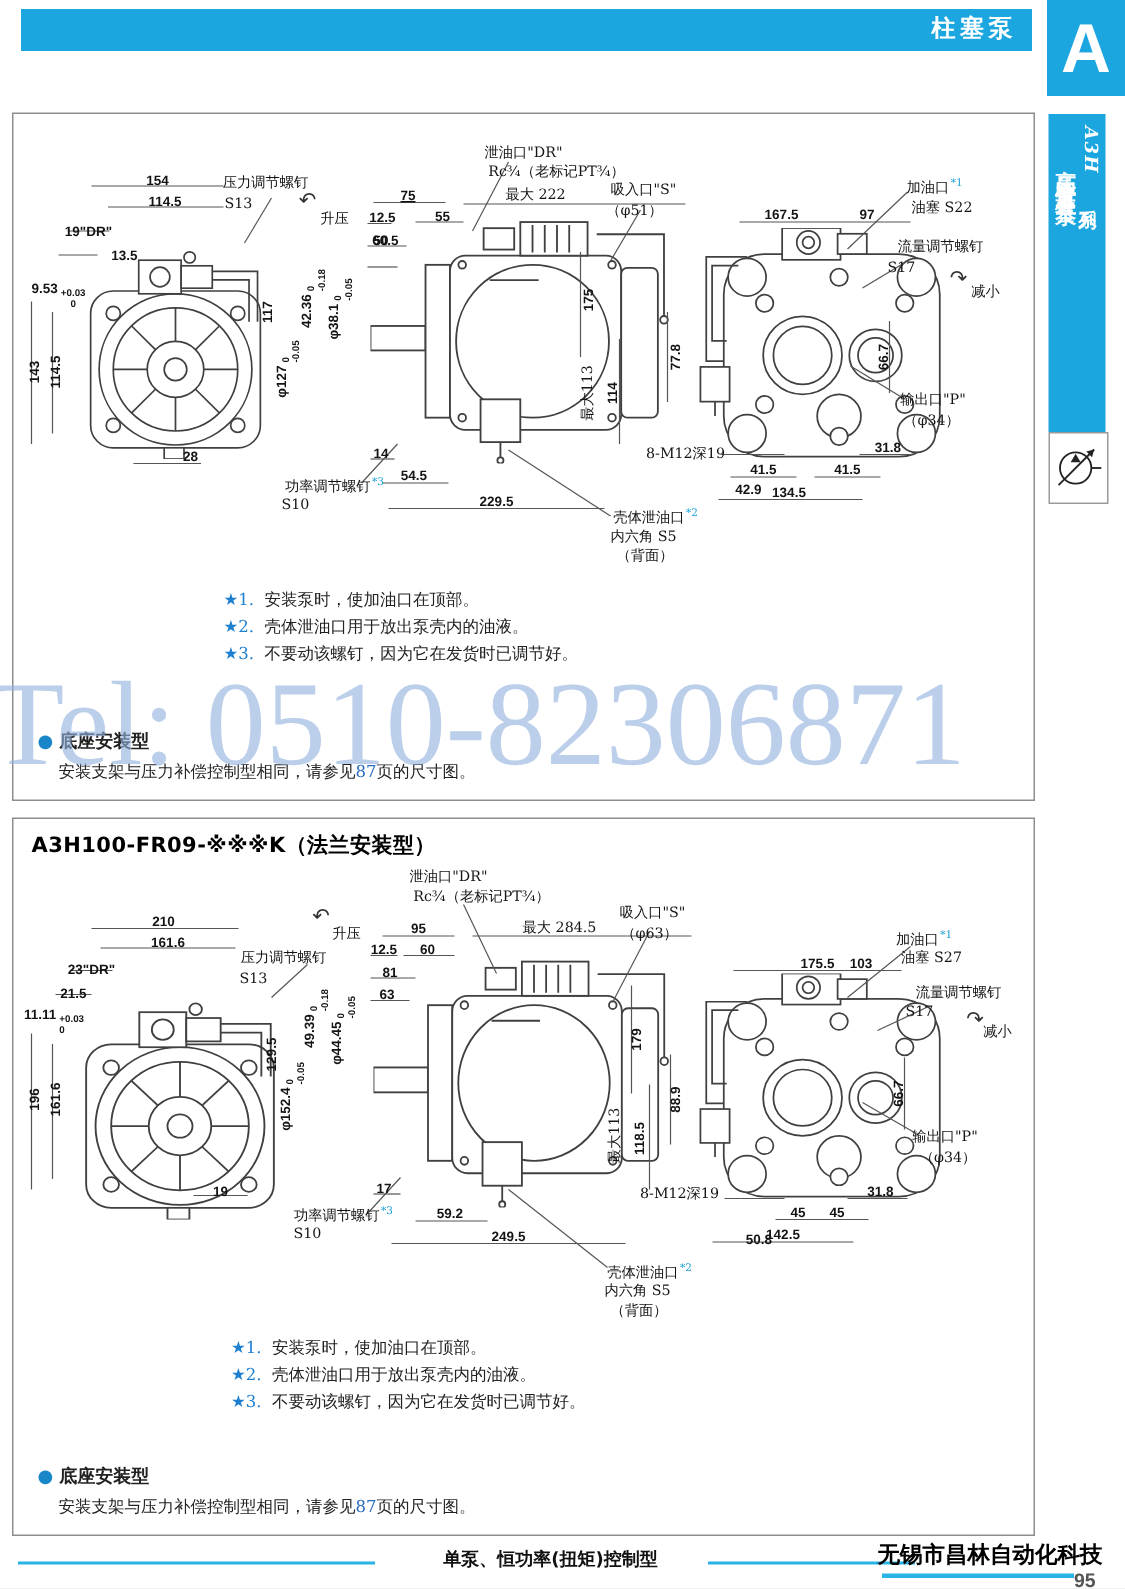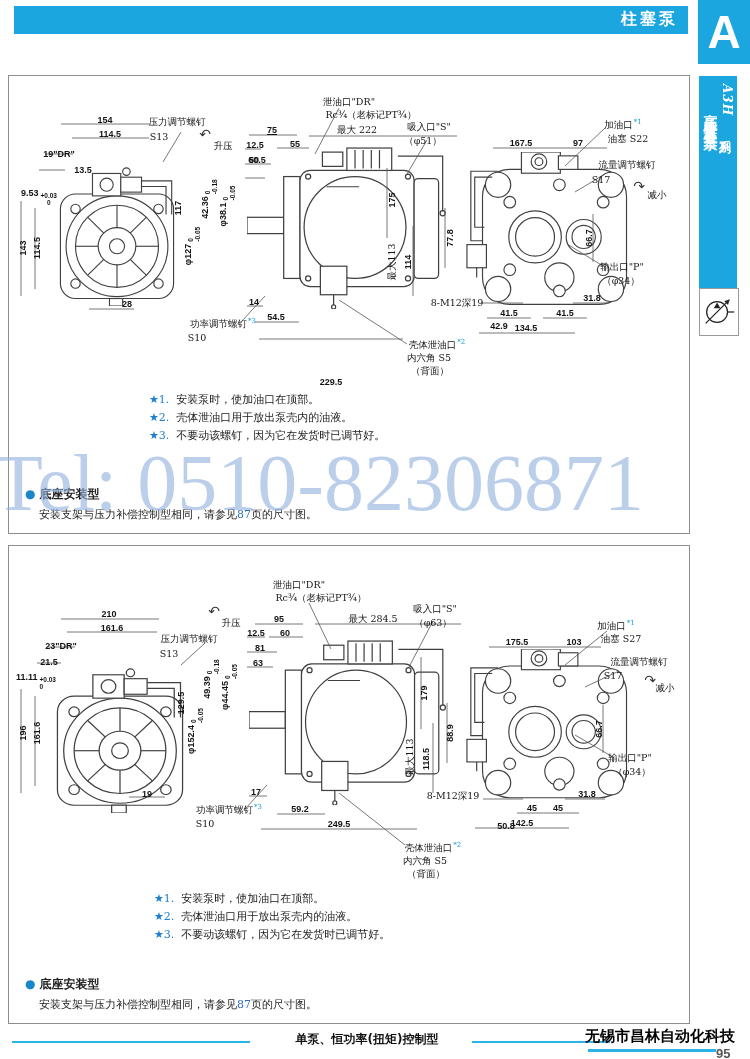--- a/index.html
+++ b/index.html
@@ -271,21 +271,21 @@
         <div class="lbl d" style="left: 286px; top: 48px; transform: translate(-50%, -50%);">55</div>
         <div class="lbl z" style="left: 348px; top: 34px; transform: translate(-50%, -50%);">最大 222</div>
         <div class="lbl z" style="left: 420px; top: 31px; transform: translate(-50%, -50%);">吸入口"S"</div>
         <div class="lbl z" style="left: 414px; top: 45px; transform: translate(-50%, -50%);">（φ51）</div>
         <div class="lbl d" style="left: 383px; top: 104px; transform: translate(-50%, -50%) rotate(-90deg);">175</div>
         <div class="lbl z" style="left: 383px; top: 166px; transform: translate(-50%, -50%) rotate(-90deg);">最大113</div>
         <div class="lbl d" style="left: 399px; top: 166px; transform: translate(-50%, -50%) rotate(-90deg);">114</div>
         <div class="lbl d" style="left: 441px; top: 142px; transform: translate(-50%, -50%) rotate(-90deg);">77.8</div>
         <div class="lbl d" style="left: 245px; top: 206px; transform: translate(-50%, -50%);">14</div>
         <div class="lbl d" style="left: 267px; top: 221px; transform: translate(-50%, -50%);">54.5</div>
-        <div class="lbl d" style="left: 322px; top: 238px; transform: translate(-50%, -50%); margin-top: 48px;">229.5</div>
+        <div class="lbl d" style="left: 322px; top: 238px; transform: translate(-50%, -50%);">229.5</div>
         <div class="lbl z" style="left: 214px; top: 228px; transform: translate(-50%, -50%);">功率调节螺钉<span class="sup">*3</span></div>
         <div class="lbl z" style="left: 188px; top: 241px; transform: translate(-50%, -50%);">S10</div>
         <div class="lbl z" style="left: 448px; top: 207px; transform: translate(-50%, -50%);">8-M12深19</div>
         <div class="lbl z" style="left: 428px; top: 249px; transform: translate(-50%, -50%);">壳体泄油口<span class="sup">*2</span></div>
         <div class="lbl z" style="left: 420px; top: 262px; transform: translate(-50%, -50%);">内六角 S5</div>
         <div class="lbl z" style="left: 421px; top: 275px; transform: translate(-50%, -50%);">（背面）</div>
         <div class="lbl d" style="left: 512px; top: 47px; transform: translate(-50%, -50%);">167.5</div>
         <div class="lbl d" style="left: 569px; top: 47px; transform: translate(-50%, -50%);">97</div>
         <div class="lbl z" style="left: 614px; top: 29px; transform: translate(-50%, -50%);">加油口<span class="sup">*1</span></div>
         <div class="lbl z" style="left: 619px; top: 43px; transform: translate(-50%, -50%);">油塞 S22</div>
@@ -307,20 +307,21 @@
         <div class="note-row"><span class="star">★2.</span><span>壳体泄油口用于放出泵壳内的油液。</span></div>
         <div class="note-row"><span class="star">★3.</span><span>不要动该螺钉，因为它在发货时已调节好。</span></div>
       </div>
     <div class="bm">
       <div class="hd"><span class="bullet">●</span><span>底座安装型</span></div>
       <div class="bd"><span>安装支架与压力补偿控制型相同，请参见</span><span class="lnk">87</span><span>页的尺寸图。</span></div>
     </div>
   </div>
 
   <div class="sec" id="sec2">
+    <div class="title">A3H100-FR09-※※※K（法兰安装型）</div>
     <div class="drawlayer">
       <svg class="view" style="left:38px;top:86px" width="146" height="146" viewBox="0 0 140 150" preserveAspectRatio="none">
           <use href="#gFront"></use>
         </svg>
       <svg class="view" style="left:240px;top:58px" width="212" height="166" viewBox="0 0 210 160" preserveAspectRatio="none">
           <use href="#gSide"></use>
         </svg>
       <svg class="view" style="left:456px;top:68px" width="180" height="160" viewBox="0 0 185 170" preserveAspectRatio="none">
           <use href="#gRear"></use>
         </svg>
@@ -403,21 +404,21 @@
         <div class="lbl d" style="left: 417px; top: 178px; transform: translate(-50%, -50%) rotate(-90deg);">118.5</div>
         <div class="lbl d" style="left: 247px; top: 211px; transform: translate(-50%, -50%);">17</div>
         <div class="lbl d" style="left: 291px; top: 228px; transform: translate(-50%, -50%);">59.2</div>
         <div class="lbl d" style="left: 330px; top: 243px; transform: translate(-50%, -50%);">249.5</div>
         <div class="lbl z" style="left: 220px; top: 229px; transform: translate(-50%, -50%);">功率调节螺钉<span class="sup">*3</span></div>
         <div class="lbl z" style="left: 196px; top: 242px; transform: translate(-50%, -50%);">S10</div>
         <div class="lbl z" style="left: 444px; top: 215px; transform: translate(-50%, -50%);">8-M12深19</div>
         <div class="lbl z" style="left: 424px; top: 267px; transform: translate(-50%, -50%);">壳体泄油口<span class="sup">*2</span></div>
         <div class="lbl z" style="left: 416px; top: 280px; transform: translate(-50%, -50%);">内六角 S5</div>
         <div class="lbl z" style="left: 417px; top: 293px; transform: translate(-50%, -50%);">（背面）</div>
-        <div class="lbl d" style="left: 508px; top: 61px; transform: translate(-50%, -50%);">175.5</div>
+        <div class="lbl d" style="left: 536px; top: 61px; transform: translate(-50%, -50%);">175.5</div>
         <div class="lbl d" style="left: 565px; top: 61px; transform: translate(-50%, -50%);">103</div>
         <div class="lbl z" style="left: 607px; top: 45px; transform: translate(-50%, -50%);">加油口<span class="sup">*1</span></div>
         <div class="lbl z" style="left: 612px; top: 58px; transform: translate(-50%, -50%);">油塞 S27</div>
         <div class="lbl z" style="left: 630px; top: 81px; transform: translate(-50%, -50%);">流量调节螺钉</div>
         <div class="lbl z" style="left: 604px; top: 94px; transform: translate(-50%, -50%);">S17</div>
         <div class="lbl arr" style="left: 641px; top: 99px; transform: translate(-50%, -50%);">↷</div>
         <div class="lbl z" style="left: 656px; top: 107px; transform: translate(-50%, -50%);">减小</div>
         <div class="lbl d" style="left: 590px; top: 148px; transform: translate(-50%, -50%) rotate(-90deg);">66.7</div>
         <div class="lbl z" style="left: 621px; top: 177px; transform: translate(-50%, -50%);">输出口"P"</div>
         <div class="lbl z" style="left: 623px; top: 191px; transform: translate(-50%, -50%);">（φ34）</div>

